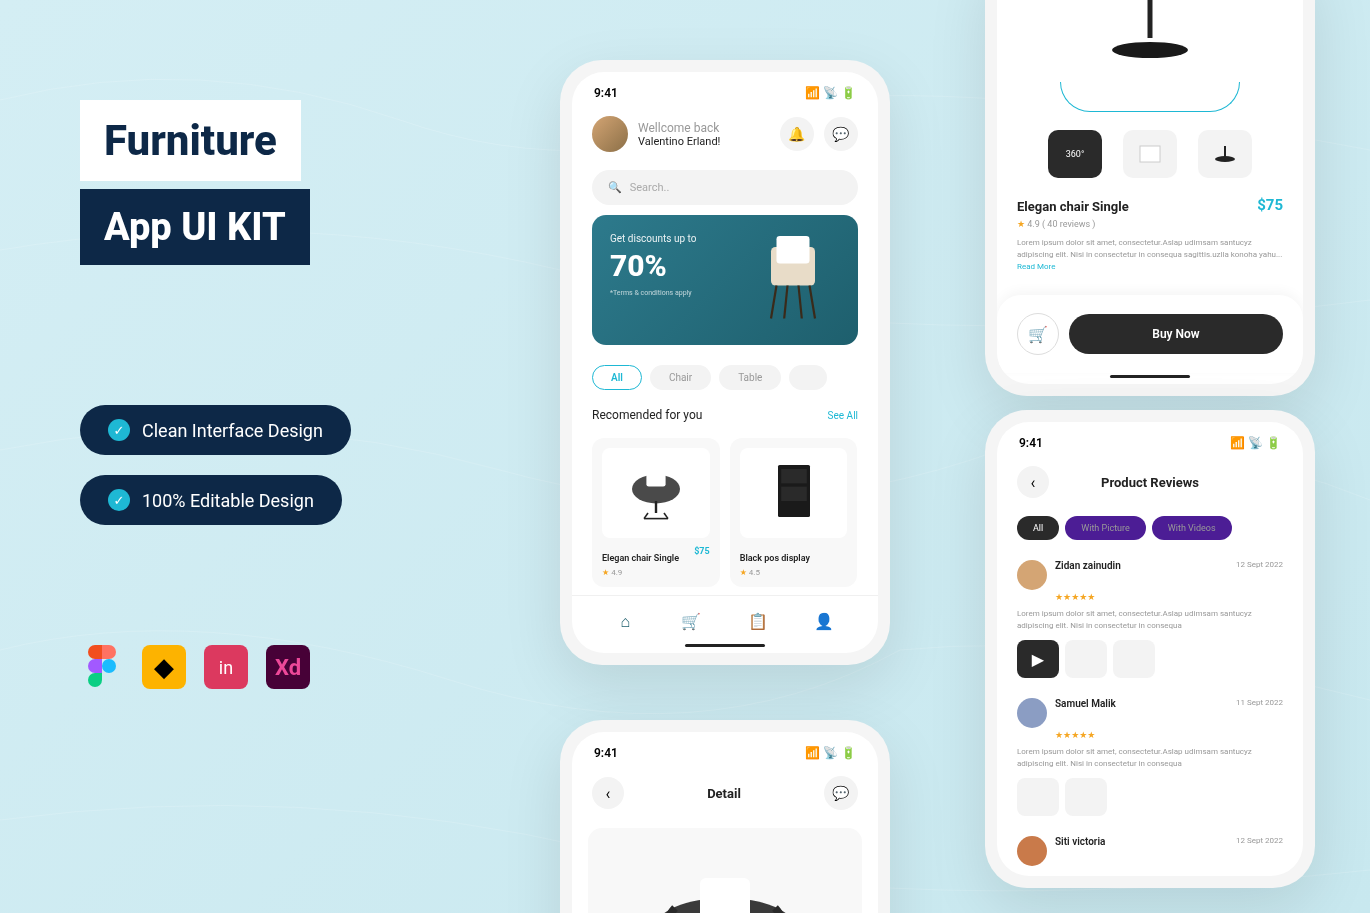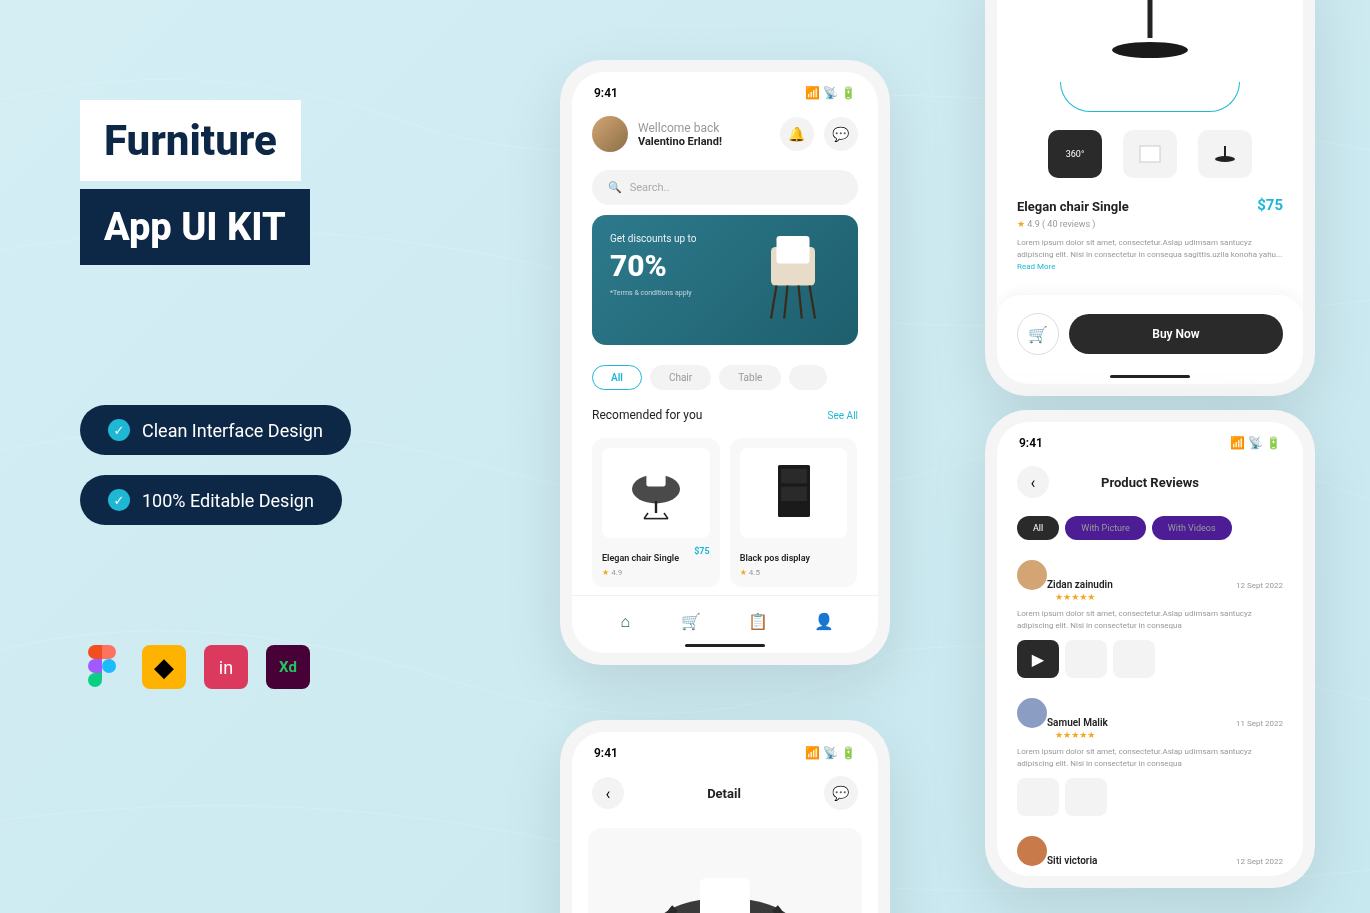--- a/index.html
+++ b/index.html
@@ -23,21 +23,21 @@
 .status-bar{display:flex;justify-content:space-between;padding:14px 22px 8px;font-size:12px;font-weight:600}
 .status-icons{display:flex;gap:4px;align-items:center}
 .phone1{left:560px;top:60px}
 .phone2{left:985px;top:-50px}
 .phone3{left:560px;top:720px}
 .phone4{left:985px;top:410px}
 .header-row{display:flex;align-items:center;padding:8px 20px;gap:10px}
 .avatar{width:36px;height:36px;border-radius:50%;background:linear-gradient(135deg,#d4a574,#8b6f47)}
 .user-info{flex:1}
 .welcome{font-size:12px;color:#999}
-.username{font-size:11px;font-weight:700;color:#222}
+.username{font-size:11px;font-weight:400;color:#222}
 .icon-btn{width:34px;height:34px;border-radius:50%;background:#f3f3f3;display:flex;align-items:center;justify-content:center;font-size:14px}
 .search-bar{margin:10px 20px;background:#f3f3f3;border-radius:22px;padding:11px 16px;display:flex;align-items:center;gap:8px;color:#aaa;font-size:11px}
 .promo-card{margin:10px 20px;background:linear-gradient(135deg,#2d7a8c,#1e5f6d);border-radius:14px;padding:18px;color:#fff;position:relative;height:130px;overflow:hidden}
 .promo-label{font-size:10px;opacity:0.9}
 .promo-percent{font-size:30px;font-weight:800;margin-top:4px}
 .promo-terms{font-size:7px;opacity:0.7;margin-top:6px}
 .promo-chair{position:absolute;right:10px;top:10px;width:110px;height:110px}
 .chip-row{display:flex;gap:8px;padding:10px 20px}
 .chip{padding:6px 18px;border-radius:16px;font-size:10px;background:#f3f3f3;color:#999;border:1px solid transparent}
 .chip.active{background:#fff;border:1px solid #1eb8d4;color:#1eb8d4;font-weight:600}
@@ -67,21 +67,21 @@
 .read-more{color:#1eb8d4}
 .buy-row{display:flex;gap:10px;padding:18px 20px;align-items:center;background:#fff;border-radius:24px 24px 0 0;box-shadow:0 -4px 12px rgba(0,0,0,0.04);margin-top:14px}
 .cart-btn{width:42px;height:42px;border-radius:50%;border:1px solid #ddd;display:flex;align-items:center;justify-content:center}
 .buy-btn{flex:1;background:#2a2a2a;color:#fff;padding:13px;border-radius:24px;text-align:center;font-size:12px;font-weight:600}
 .back-btn{width:32px;height:32px;border-radius:50%;background:#f3f3f3;display:flex;align-items:center;justify-content:center}
 .page-title{flex:1;text-align:center;font-size:13px;font-weight:700;color:#222}
 .review-tabs{display:flex;gap:6px;padding:10px 20px}
 .review-tab{padding:7px 16px;border-radius:16px;font-size:9px;background:#4c1d95;color:#999}
 .review-tab.active{background:#2a2a2a;color:#fff}
 .review-item{padding:10px 20px}
-.review-head{display:flex;align-items:flex-end;gap:0}
+.review-head{display:flex;align-items:flex-start;gap:8px}
 .review-avatar{width:30px;height:30px;border-radius:50%;background:#d4a574}
 .review-name{font-size:10px;font-weight:600;color:#222;flex:1}
 .review-date{font-size:8px;color:#999}
 .review-stars{color:#f5a623;font-size:9px;margin-left:38px;margin-top:2px}
 .review-text{font-size:8px;color:#999;line-height:1.5;margin-top:6px}
 .review-thumbs{display:flex;gap:6px;margin-top:8px}
 .review-thumb{width:42px;height:38px;border-radius:8px;background:#f3f3f3}
 .review-thumb.dark{background:#2a2a2a}
 .chair-svg{width:80px;height:80px}
 .star{color:#f5a623}
@@ -113,21 +113,21 @@
         <div class="figma-icon">
           <span style="background:#f24e1e;top:0;left:0;border-radius:7px 0 0 7px"></span>
           <span style="background:#ff7262;top:0;right:0;border-radius:0 7px 7px 0"></span>
           <span style="background:#a259ff;top:14px;left:0;border-radius:7px 0 0 7px"></span>
           <span style="background:#1abcfe;top:14px;right:0"></span>
           <span style="background:#0acf83;top:28px;left:0;border-radius:7px 0 7px 7px"></span>
         </div>
       </div>
     <div class="tool-icon" style="background:#fdb300;font-size:26px">◆</div>
     <div class="tool-icon" style="background:#dc395f;color:#fff;font-size:18px;font-weight:400">in</div>
-    <div class="tool-icon" style="background:#470137;color:#22c55e;font-size:15px;font-weight:700">Xd</div>
+    <div class="tool-icon" style="background:#470137;color:#ec4899;font-size:22px;font-weight:700">Xd</div>
   </div>
 </div>
 
 <div class="phone phone1">
     <div class="phone-inner">
   <div class="status-bar">
         <span>9:41</span>
         <span class="status-icons">📶 📡 🔋</span>
       </div>
   <div class="header-row">

